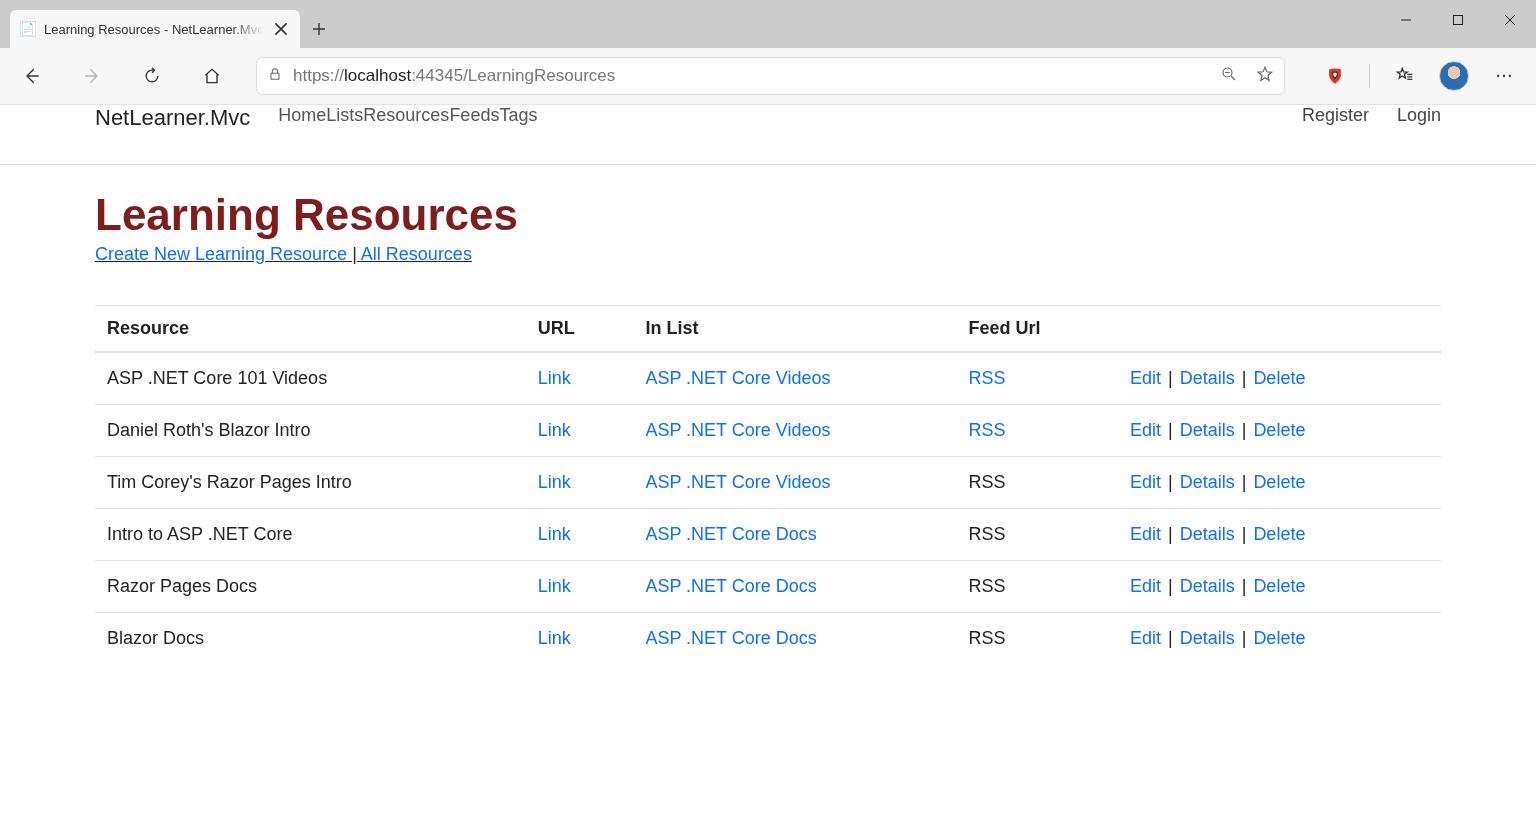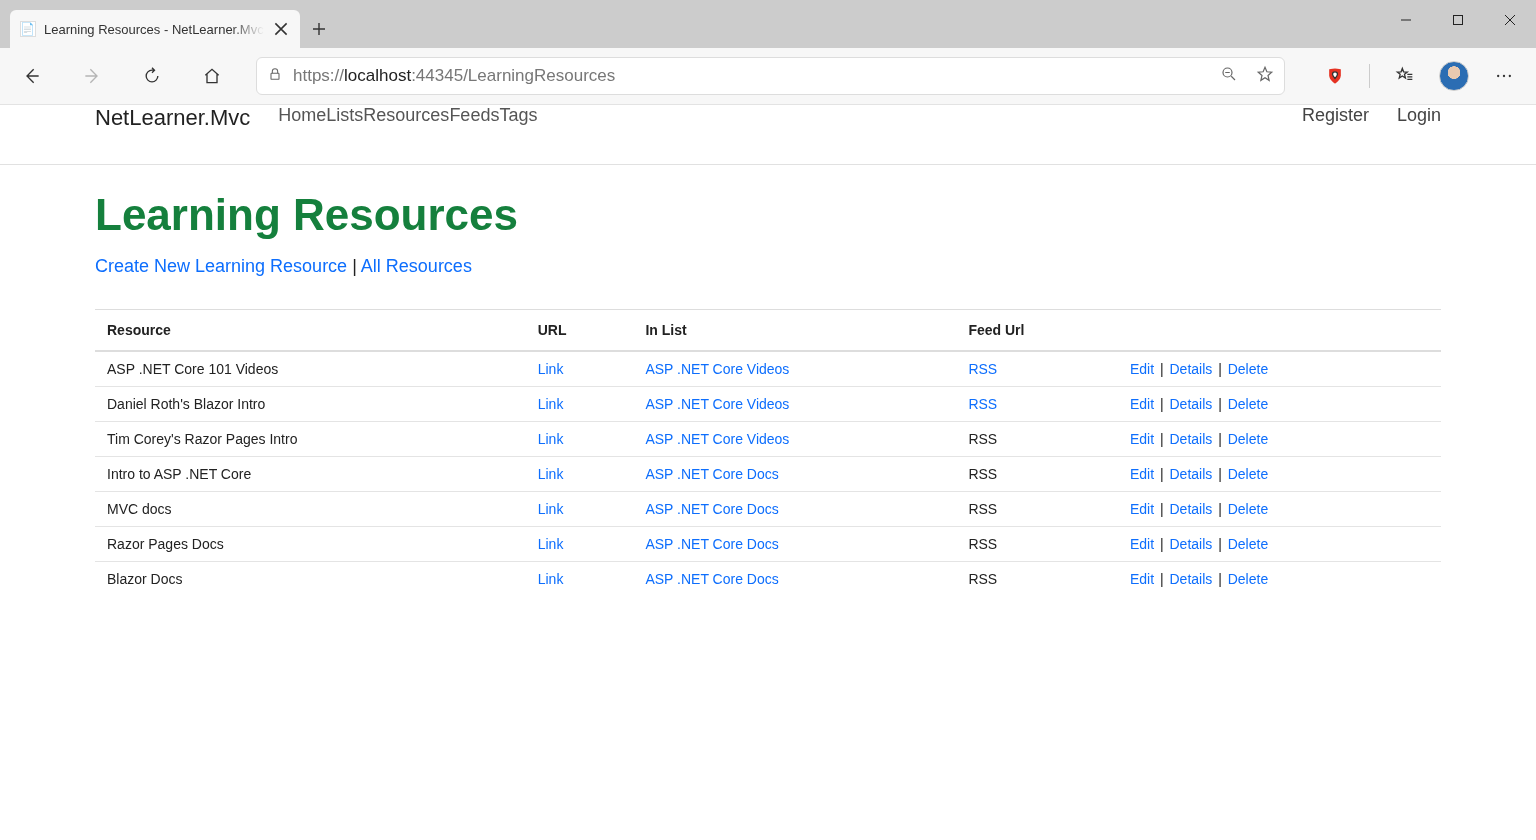--- a/index.html
+++ b/index.html
@@ -144,36 +144,36 @@
     padding: 0 95px;
     font-size: 18px;
     color: #444;
   }
   .brand { font-size: 22px; color: #222; margin-right: 28px; }
   .nav-links { display: flex; }
   .nav-links span { color: #555; }
   .nav-right { margin-left: auto; display: flex; gap: 28px; }
 
   .container { padding: 15px 95px 40px; }
-  h1 { font-size: 44px; font-weight: 600; margin: 10px 0 16px; color: #15803d; }
-  .sublinks { font-size: 18px; color: #222; margin-bottom: 32px; }
+  h1 { font-size: 44px; font-weight: 600; margin: 10px 0 4px; color: #7f1d1d; }
+  .sublinks { font-size: 18px; color: #222; margin-bottom: 40px; text-decoration: underline; }
   .sublinks a { color: #0d6efd; text-decoration: none; }
   .sublinks .sepchar { color: #222; }
 
-  table { width: 100%; border-collapse: collapse; font-size: 14px; }
+  table { width: 100%; border-collapse: collapse; font-size: 18px; }
   thead th {
     text-align: left;
     font-weight: 700;
     color: #222;
     padding: 12px 12px;
     border-bottom: 2px solid #ddd;
     border-top: 1px solid #ddd;
   }
   tbody td {
-    padding: 9px 12px;
+    padding: 15px 12px;
     border-top: 1px solid #e4e4e4;
     color: #222;
     vertical-align: middle;
   }
   a.link { color: #0d6efd; text-decoration: none; }
   .actioncell .sepchar { color: #222; padding: 0 2px; }
   .feedcell.linkish a { color: #0d6efd; text-decoration: none; }
 
 </style>
 </head>
@@ -344,27 +344,20 @@
             <td class="actioncell"><a href="#" class="link">Edit</a><span class="sepchar"> | </span><a href="#" class="link">Details</a><span class="sepchar"> | </span><a href="#" class="link">Delete</a></td>
           </tr>
           <tr>
             <td>Intro to ASP .NET Core</td>
             <td><a href="#" class="link">Link</a></td>
             <td><a href="#" class="link">ASP .NET Core Docs</a></td>
             <td>RSS</td>
             <td class="actioncell"><a href="#" class="link">Edit</a><span class="sepchar"> | </span><a href="#" class="link">Details</a><span class="sepchar"> | </span><a href="#" class="link">Delete</a></td>
           </tr>
           <tr>
-            <td>MVC docs</td>
-            <td><a href="#" class="link">Link</a></td>
-            <td><a href="#" class="link">ASP .NET Core Docs</a></td>
-            <td>RSS</td>
-            <td class="actioncell"><a href="#" class="link">Edit</a><span class="sepchar"> | </span><a href="#" class="link">Details</a><span class="sepchar"> | </span><a href="#" class="link">Delete</a></td>
-          </tr>
-          <tr>
             <td>Razor Pages Docs</td>
             <td><a href="#" class="link">Link</a></td>
             <td><a href="#" class="link">ASP .NET Core Docs</a></td>
             <td>RSS</td>
             <td class="actioncell"><a href="#" class="link">Edit</a><span class="sepchar"> | </span><a href="#" class="link">Details</a><span class="sepchar"> | </span><a href="#" class="link">Delete</a></td>
           </tr>
           <tr>
             <td>Blazor Docs</td>
             <td><a href="#" class="link">Link</a></td>
             <td><a href="#" class="link">ASP .NET Core Docs</a></td>

